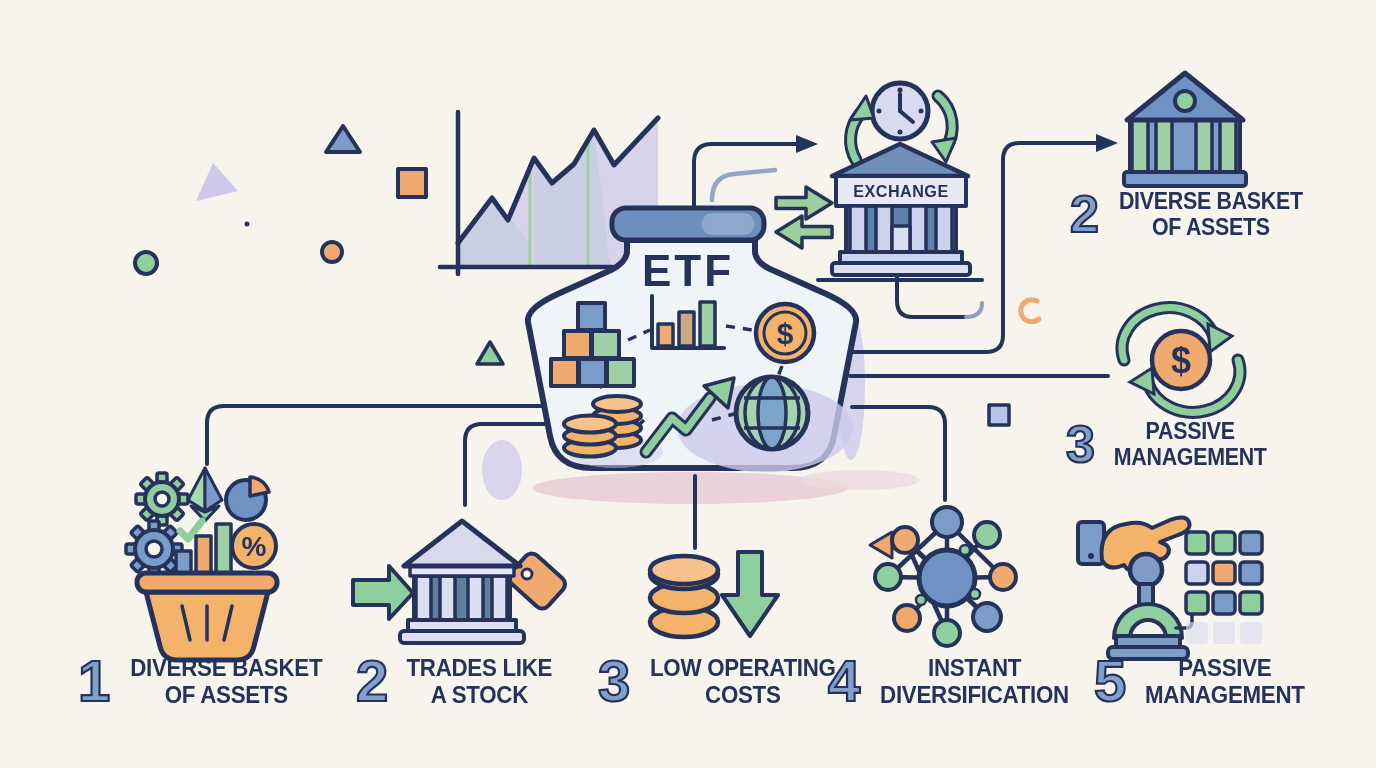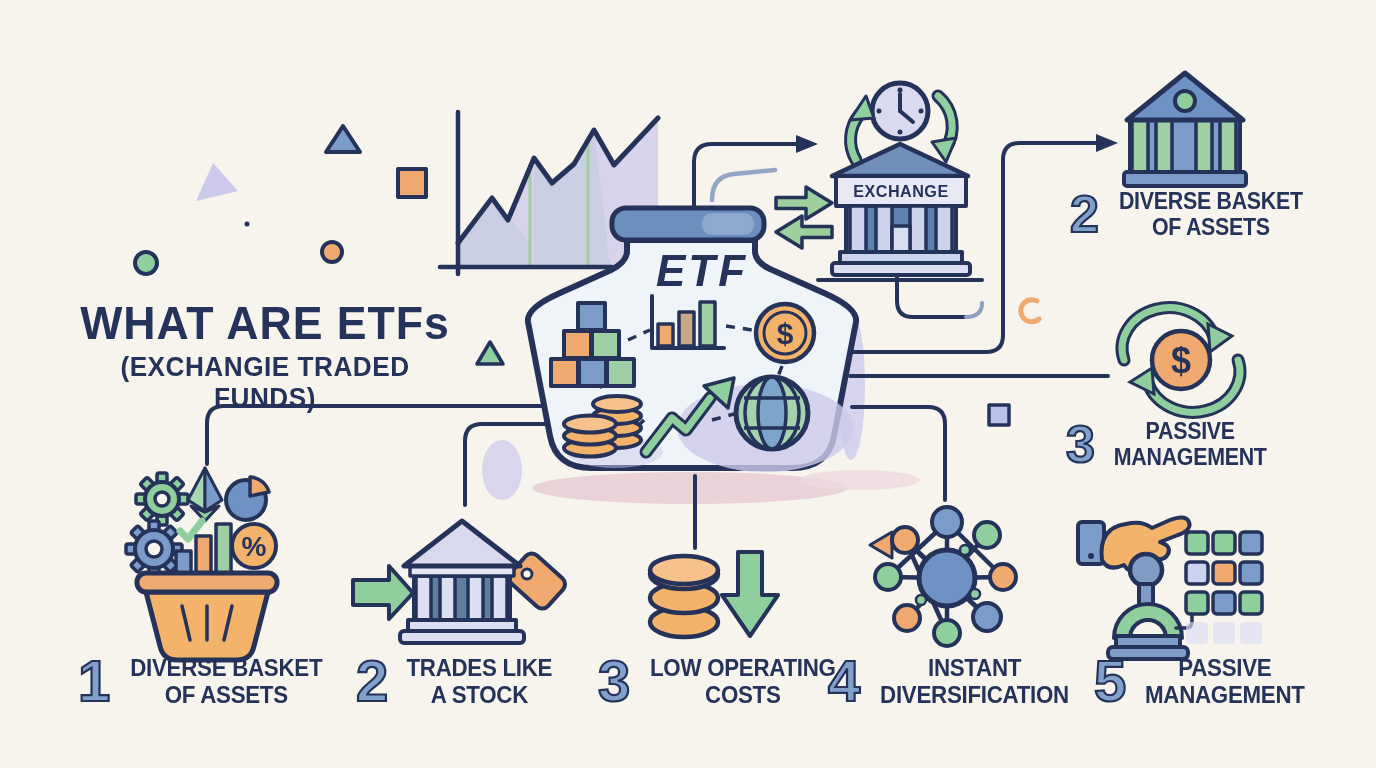--- a/index.html
+++ b/index.html
@@ -326,26 +326,22 @@
       <rect x="1240" y="592" width="22" height="22" rx="4" fill="#8fcf9e"></rect>
     </g>
     <g fill="#dcdef4" opacity=".65">
       <rect x="1186" y="622" width="22" height="22" rx="4"></rect>
       <rect x="1213" y="622" width="22" height="22" rx="4"></rect>
       <rect x="1240" y="622" width="22" height="22" rx="4"></rect>
     </g>
   </g>
 </svg>
 
-<div class="abs tc" style="left:60px;top:300px;width:410px;">
-  <div class="title-main">WHAT ARE ETFs</div>
-  <div class="title-sub">(EXCHANGIE TRADED FUNDS)</div>
-</div>
-
-<div class="abs jar-label" style="left:624px;top:246px;width:156px;font-style:italic;">ETF</div>
+
+<div class="abs jar-label" style="left:610px;top:246px;width:156px;">ETF</div>
 
 <div class="abs exchange-label" style="left:836px;top:182px;width:130px;">EXCHANGE</div>
 
 <div class="callout" style="left:1070px;top:188px;">
   <span class="num sm">2</span>
   <span class="lbl sm">
     <span style="display:block">DIVERSE BASKET</span>
     <span style="display:block">OF ASSETS</span>
   </span>
 </div>

